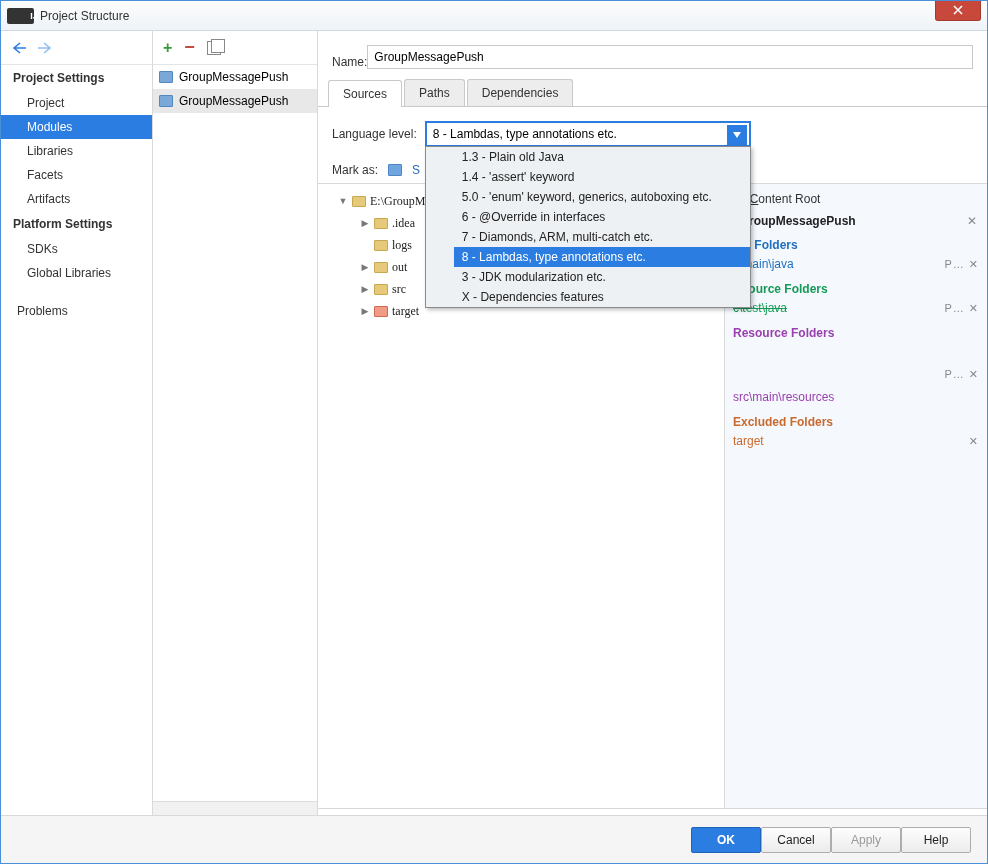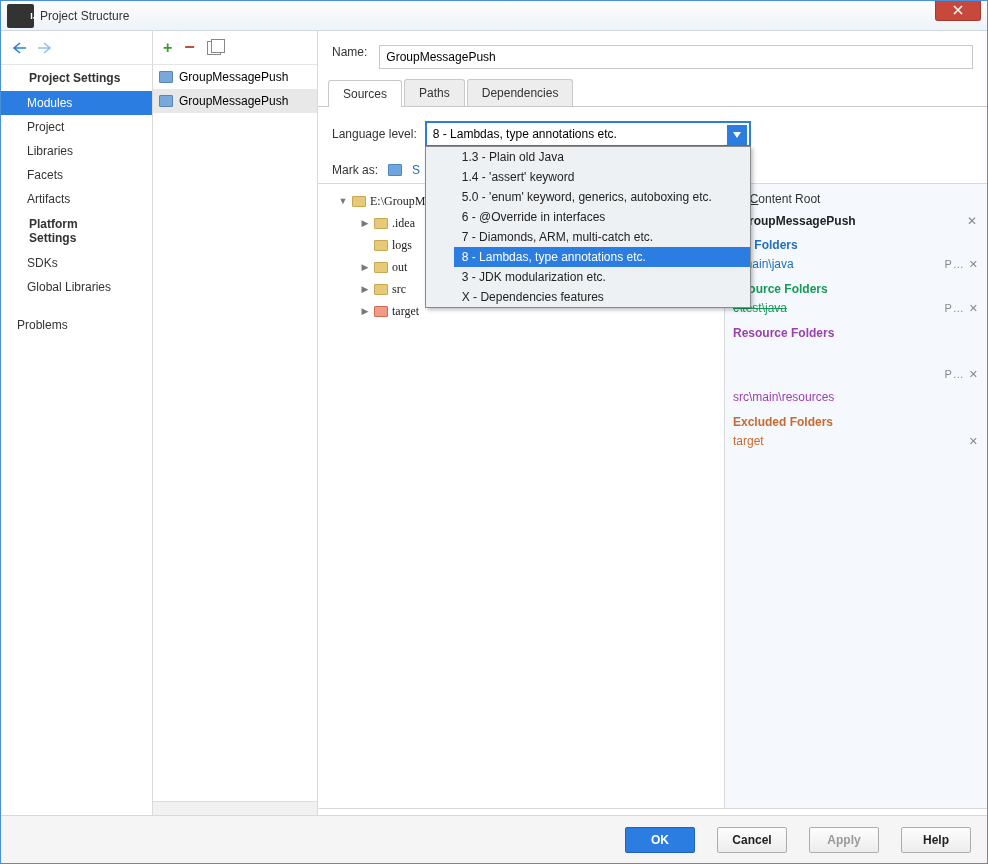--- a/index.html
+++ b/index.html
@@ -2,52 +2,52 @@
 <html><head>
 <meta charset="utf-8">
 <style>
 * { box-sizing: border-box; margin: 0; padding: 0; font-family: "Segoe UI", Tahoma, sans-serif; font-size: 12px; }
 html, body { width: 988px; height: 864px; background: #f0f0f0; overflow: hidden; }
 
 .window { width: 988px; height: 864px; background: #fff; border: 1px solid #4a90d9; display: flex; flex-direction: column; }
 
 
 .titlebar { height: 30px; background: linear-gradient(#fdfdfd, #eef3f8); border-bottom: 1px solid #cfd8e3; display: flex; align-items: center; padding: 0 0 0 6px; gap: 6px; }
-.titlebar .appicon { width: 16px; height: 24px; background: #333; color: #fff; font-size: 9px; font-weight: bold; display: flex; align-items: center; justify-content: center; border-radius: 2px; padding-left: 27px; }
+.titlebar .appicon { width: 16px; height: 16px; background: #333; color: #fff; font-size: 9px; font-weight: bold; display: flex; align-items: center; justify-content: center; border-radius: 2px; padding-left: 27px; }
 .titlebar .title { color: #333; }
 .titlebar .spacer { flex: 1; }
 .titlebar .close { width: 46px; height: 20px; background: #c8493b; border: 1px solid #a23a2e; border-top: none; border-radius: 0 0 3px 3px; display: flex; align-items: center; justify-content: center; color: #fff; margin-right: 6px; margin-top: -10px; }
 
 
 .body { flex: 1; display: flex; min-height: 0; }
 
 
 .sidebar { width: 152px; background: #fff; border-right: 1px solid #d9d9d9; display: flex; flex-direction: column; }
 .sidebar .navarrows { height: 34px; display: flex; align-items: center; gap: 10px; padding: 0 12px; border-bottom: 1px solid #e5e5e5; }
 .arrow { width: 14px; height: 14px; display:inline-flex; align-items:center; justify-content:center; color:#2b7de1; }
-.sidebar .section { padding: 6px 28px; color: #333; font-weight: bold; }
+.sidebar .section { padding: 6px 12px; color: #333; font-weight: bold; }
 .sidebar .item { padding: 5px 12px 5px 26px; color: #333; cursor: default; }
 .sidebar .item.selected { background: #2b7de1; color: #fff; }
 
 
 .modcol { width: 165px; border-right: 1px solid #d9d9d9; display:flex; flex-direction:column; background:#fff;}
 .modcol .toolbar { height:34px; display:flex; align-items:center; gap:12px; padding:0 10px; border-bottom:1px solid #e5e5e5;}
 .plus { color:#3a9a3a; font-size:16px; font-weight:bold;}
 .minus { color:#c24d3f; font-size:18px; font-weight:bold;}
 .copyicon { width:14px; height:14px; border:1px solid #888; position:relative;}
 .copyicon::after{content:"";position:absolute;left:3px;top:-3px;width:12px;height:12px;border:1px solid #888;background:#fff;}
 .modcol .list { flex:1; overflow:hidden; }
 .moditem { height:24px; display:flex; align-items:center; gap:6px; padding:0 6px; white-space:nowrap; overflow:hidden;}
 .moditem.sel { background:#e8e8e8;}
 .modicon { width:14px; height:12px; background:#7aa8d8; border:1px solid #5687bb; border-radius:1px; flex:none;}
 .modcol .scroll-x { height:14px; background:#f1f1f1; border-top:1px solid #ddd;}
 
 
 .main { flex:1; display:flex; flex-direction:column; background:#fff; min-width:0;}
-.main .namerow { display:flex; align-items:flex-start; gap:12px; padding:14px 14px 10px 14px;}
+.main .namerow { display:flex; align-items:flex-end; gap:0; padding:14px 14px 10px 14px;}
 .main .namerow label { color:#333;}
 .main .namerow input { flex:1; height:24px; border:1px solid #c9c9c9; padding:0 6px; background:#fff;}
 .tabs { display:flex; border-bottom:1px solid #c9c9c9; padding:0 10px; gap:0;}
 .tab { padding:6px 14px; border:1px solid transparent; border-bottom:none; color:#333; background:#ededed; margin-right:2px; border-radius:3px 3px 0 0; border-color:#c9c9c9;}
 .tab.active { background:#fff; position:relative; top:1px;}
 .tabpane { flex:1; display:flex; flex-direction:column; min-height:0;}
 
 .langrow { display:flex; align-items:center; gap:8px; padding:14px 14px 8px 14px;}
 .langrow label { color:#333; white-space:nowrap;}
 .combo { position:relative; flex:0 0 326px; }
@@ -86,22 +86,22 @@
 .grp .title.orange{ color:#c96a2e;}
 .grp .line { display:flex; align-items:center; color:#333; padding:1px 0;}
 .grp .line .p { margin-left:auto; color:#888; font-size:11px; letter-spacing:1px;}
 .grp .line.blue a{ color:#1e6fbf;}
 .grp .line.green a{ color:#159a55;}
 .grp .line.purple a{ color:#9a3fae;margin-top:45px;}
 .grp .line.orange a{ color:#c96a2e;}
 .grp .line a{ text-decoration:none;}
 
 
-.footer { height:48px; border-top:1px solid #d9d9d9; display:flex; align-items:center; justify-content:flex-end; gap:22px; padding:0 16px; background:#f5f5f5;}
-.btn { min-width:70px; height:26px; border:1px solid #adadad; background:linear-gradient(#fdfdfd,#ececec); border-radius:2px; padding:0 12px; display:flex; align-items:center; justify-content:center; color:#222;font-weight:bold;}
+.footer { height:48px; border-top:1px solid #d9d9d9; display:flex; align-items:center; justify-content:flex-end; gap:0; padding:0 16px; background:#f5f5f5;}
+.btn { min-width:70px; height:26px; border:1px solid #adadad; background:linear-gradient(#fdfdfd,#ececec); border-radius:2px; padding:0 12px; display:flex; align-items:center; justify-content:center; color:#222;}
 .btn.primary { background:#2b7de1; border-color:#1f64b8; color:#fff; font-weight:bold;}
 .btn.disabled { color:#9a9a9a;}
 
 svg { display:block;}
 </style>
 </head>
 <body>
 
 <div class="window">
 
@@ -125,22 +125,22 @@
               <path d="M7 1 L1 6 L7 11 M1 6 H13" stroke="#2b7de1" stroke-width="1.6" fill="none"></path>
             </svg>
           </span>
         <span class="arrow" style="opacity:.5">
             <svg width="14" height="12" viewBox="0 0 14 12">
               <path d="M7 1 L13 6 L7 11 M13 6 H1" stroke="#2b7de1" stroke-width="1.6" fill="none"></path>
             </svg>
           </span>
       </div>
       <div class="section">Project Settings</div>
+      <div class="item">Project</div>
       <div class="item selected">Modules</div>
-      <div class="item">Project</div>
       <div class="item">Libraries</div>
       <div class="item">Facets</div>
       <div class="item">Artifacts</div>
       <div class="section">Platform Settings</div>
       <div class="item">SDKs</div>
       <div class="item">Global Libraries</div>
       <div style="height:14px"></div>
       <div class="item" style="padding-left:16px">Problems</div>
     </div>
 

